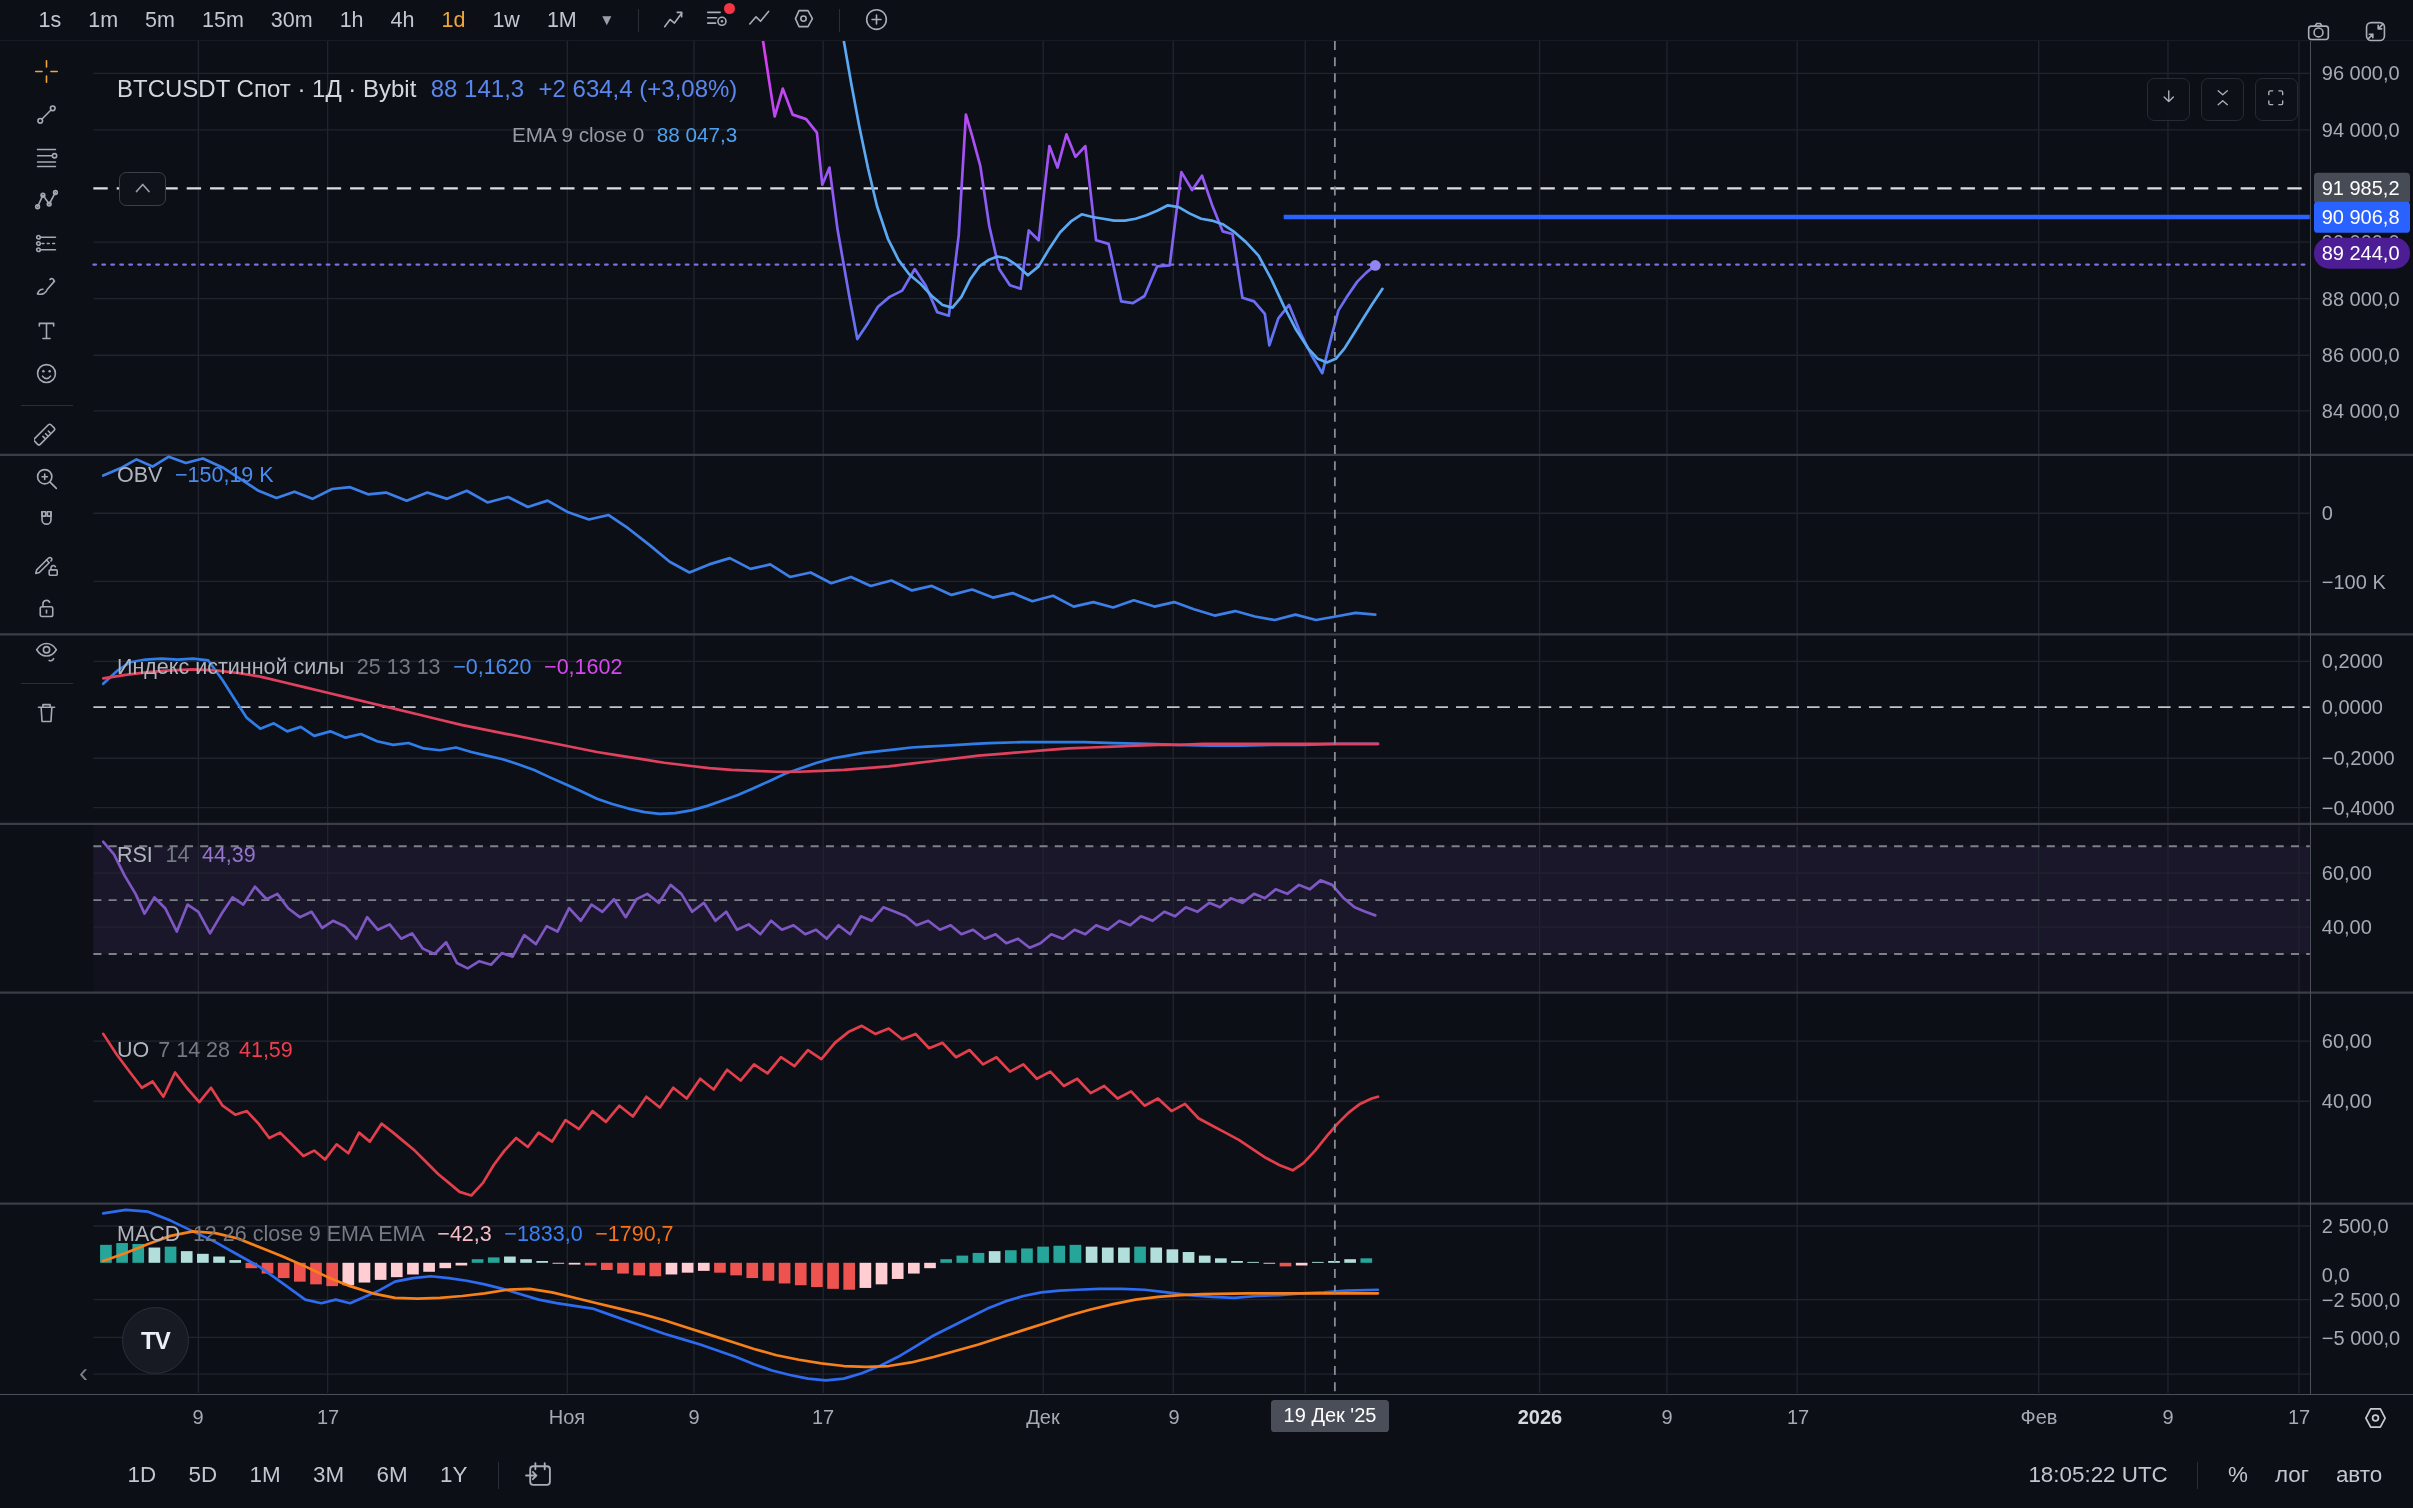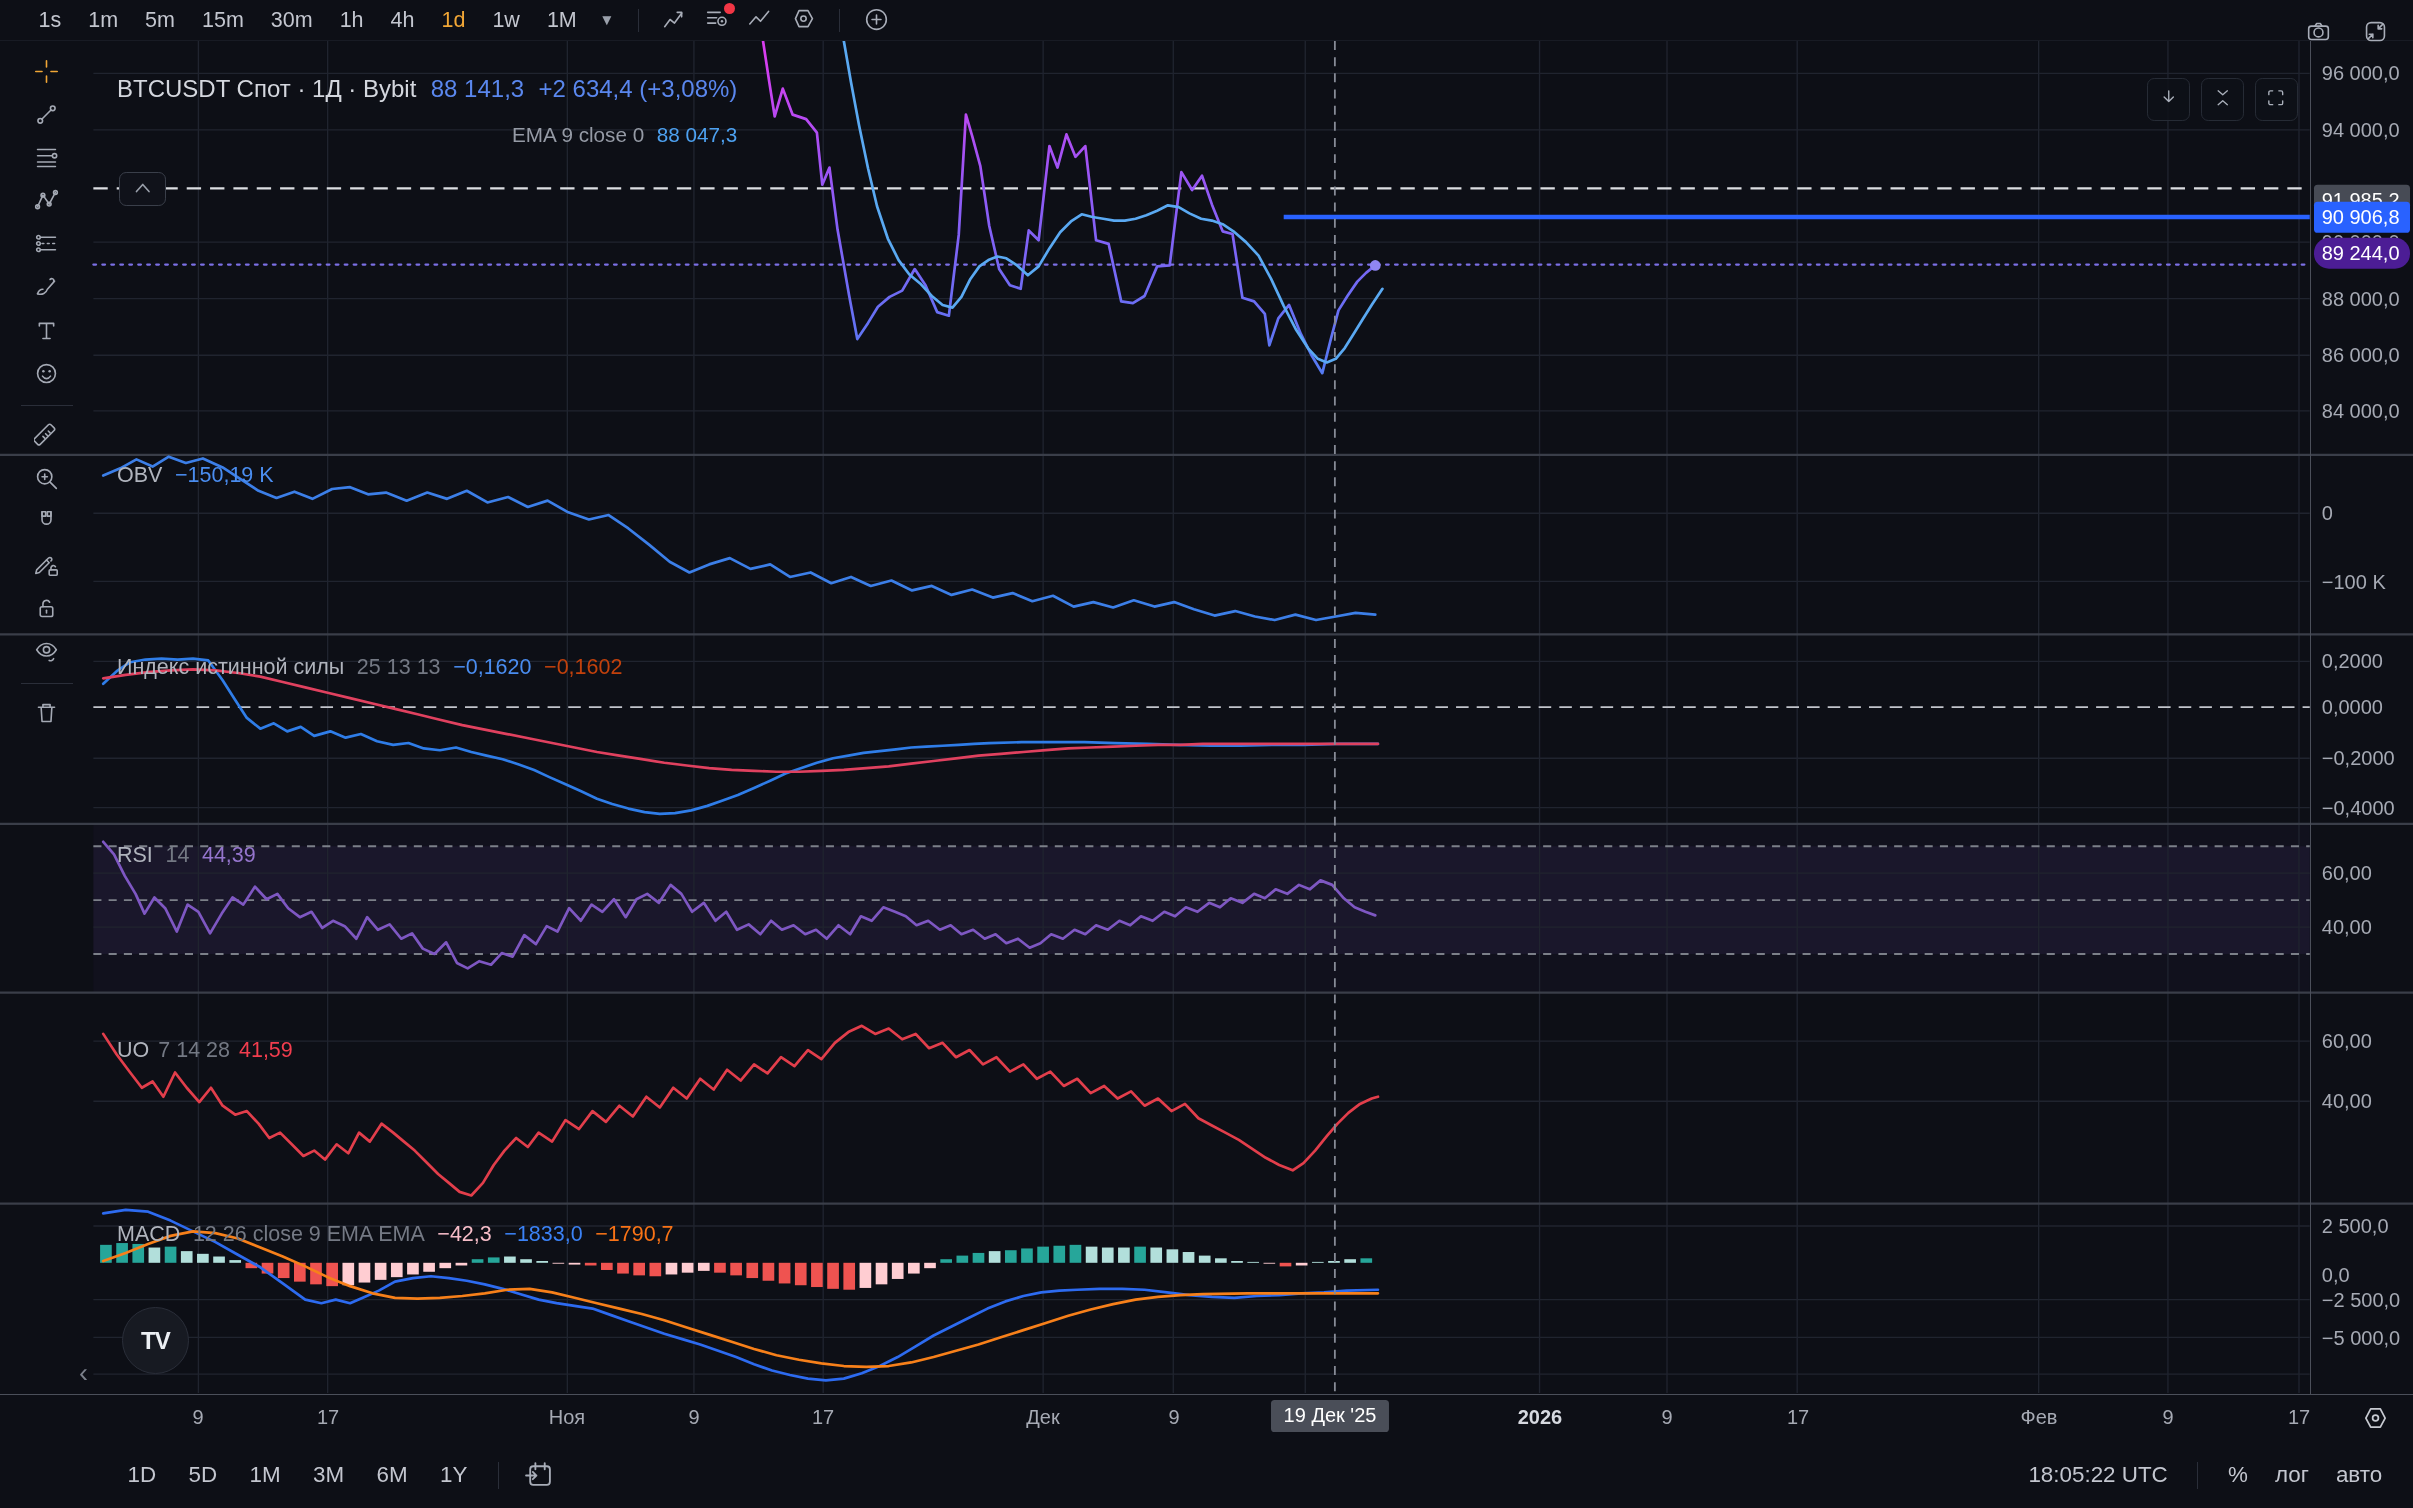--- a/index.html
+++ b/index.html
@@ -27,21 +27,21 @@
   .lt-btn{width:43px;height:36px;background:none;border:none;color:#a4a9b4;padding:4.5px 9px;
     box-sizing:border-box;cursor:pointer;}
   .lt-btn svg{width:25px;height:25px;}
   .lt-btn.tool-active{color:#f0a636;}
   .lt-sep{width:52px;height:0.9px;background:#2a2e39;margin:5.4px 0;}
   
   .chart-svg{position:absolute;left:0;top:41px;z-index:1;}
   .pane-label{position:absolute;display:flex;gap:12.6px;align-items:baseline;z-index:10;font-size:21.5px;white-space:nowrap;}
   .pl-title{color:#b0b4bd;}
   .pl-param{color:#747984;}
-  .v-blue{color:#4a8df0;} .v-blue2{color:#3b82f6;} .v-pink{color:#c2410c;} .v-purple{color:#9575cd;}
+  .v-blue{color:#4a8df0;} .v-blue2{color:#3b82f6;} .v-pink{color:#d946ef;} .v-purple{color:#9575cd;}
   .v-red{color:#f23d4e;} .v-lightpink{color:#f6bdc8;} .v-orange{color:#f97316;}
   .title-block{position:absolute;left:117px;top:75px;z-index:10;}
   .title-row1{font-size:24px;color:#d4d7de;display:flex;gap:14.4px;align-items:baseline;}
   .title-row1 .price-part{color:#5a87ee;}
   .title-row2{margin-top:20px;font-size:20.7px;color:#959aa5;display:flex;gap:12.6px;justify-content:flex-end;}
   .title-row2 .ema-val{color:#4da1f0;}
   .collapse-pill{position:absolute;left:119px;top:172px;width:47px;height:34px;background:#10121a;
     border:1.8px solid #3a3f4a;border-radius:7.2px;color:#9aa0ab;z-index:10;cursor:pointer;padding:5.4px 10.8px;box-sizing:border-box;}
   .collapse-pill svg{width:21.5px;height:18px;}
   .pane-btns{position:absolute;left:2147px;top:78px;display:flex;gap:10.8px;z-index:10;}
@@ -437,21 +437,21 @@
       <div class="ax-label" style="top: 717px;">−0,2000</div>
       <div class="ax-label" style="top: 767px;">−0,4000</div>
       <div class="ax-label" style="top: 832px;">60,00</div>
       <div class="ax-label" style="top: 886px;">40,00</div>
       <div class="ax-label" style="top: 1000px;">60,00</div>
       <div class="ax-label" style="top: 1060px;">40,00</div>
       <div class="ax-label" style="top: 1185px;">2 500,0</div>
       <div class="ax-label" style="top: 1234px; text-align: right;">0,0</div>
       <div class="ax-label" style="top: 1259px;">−2 500,0</div>
       <div class="ax-label" style="top: 1297px;">−5 000,0</div>
-      <div class="ax-badge" style="top: 147px; background: rgb(71, 75, 85); margin-top: 12px;">91 985,2</div>
+      <div class="ax-badge" style="top: 147px; background: rgb(71, 75, 85);">91 985,2</div>
       <div class="ax-badge" style="top: 176px; background: rgb(41, 98, 255);">90 906,8</div>
       <div class="ax-badge" style="top: 212px; background: #4c1d95; border-radius: 15px;">89 244,0</div>
     </div>
 
   <div class="time-axis" id="timeAxis">
     <span class="tick-badge" id="tickBadge" style="left: 1330px;">19 Дек '25</span>
     <button class="axis-gear icon" id="axisGear"><svg viewBox="0 0 28 28">
           <path d="M9 3h10l5 9.5L19 22H9l-5-9.5z"></path>
           <circle cx="14" cy="12.5" r="3"></circle>
         </svg></button>

